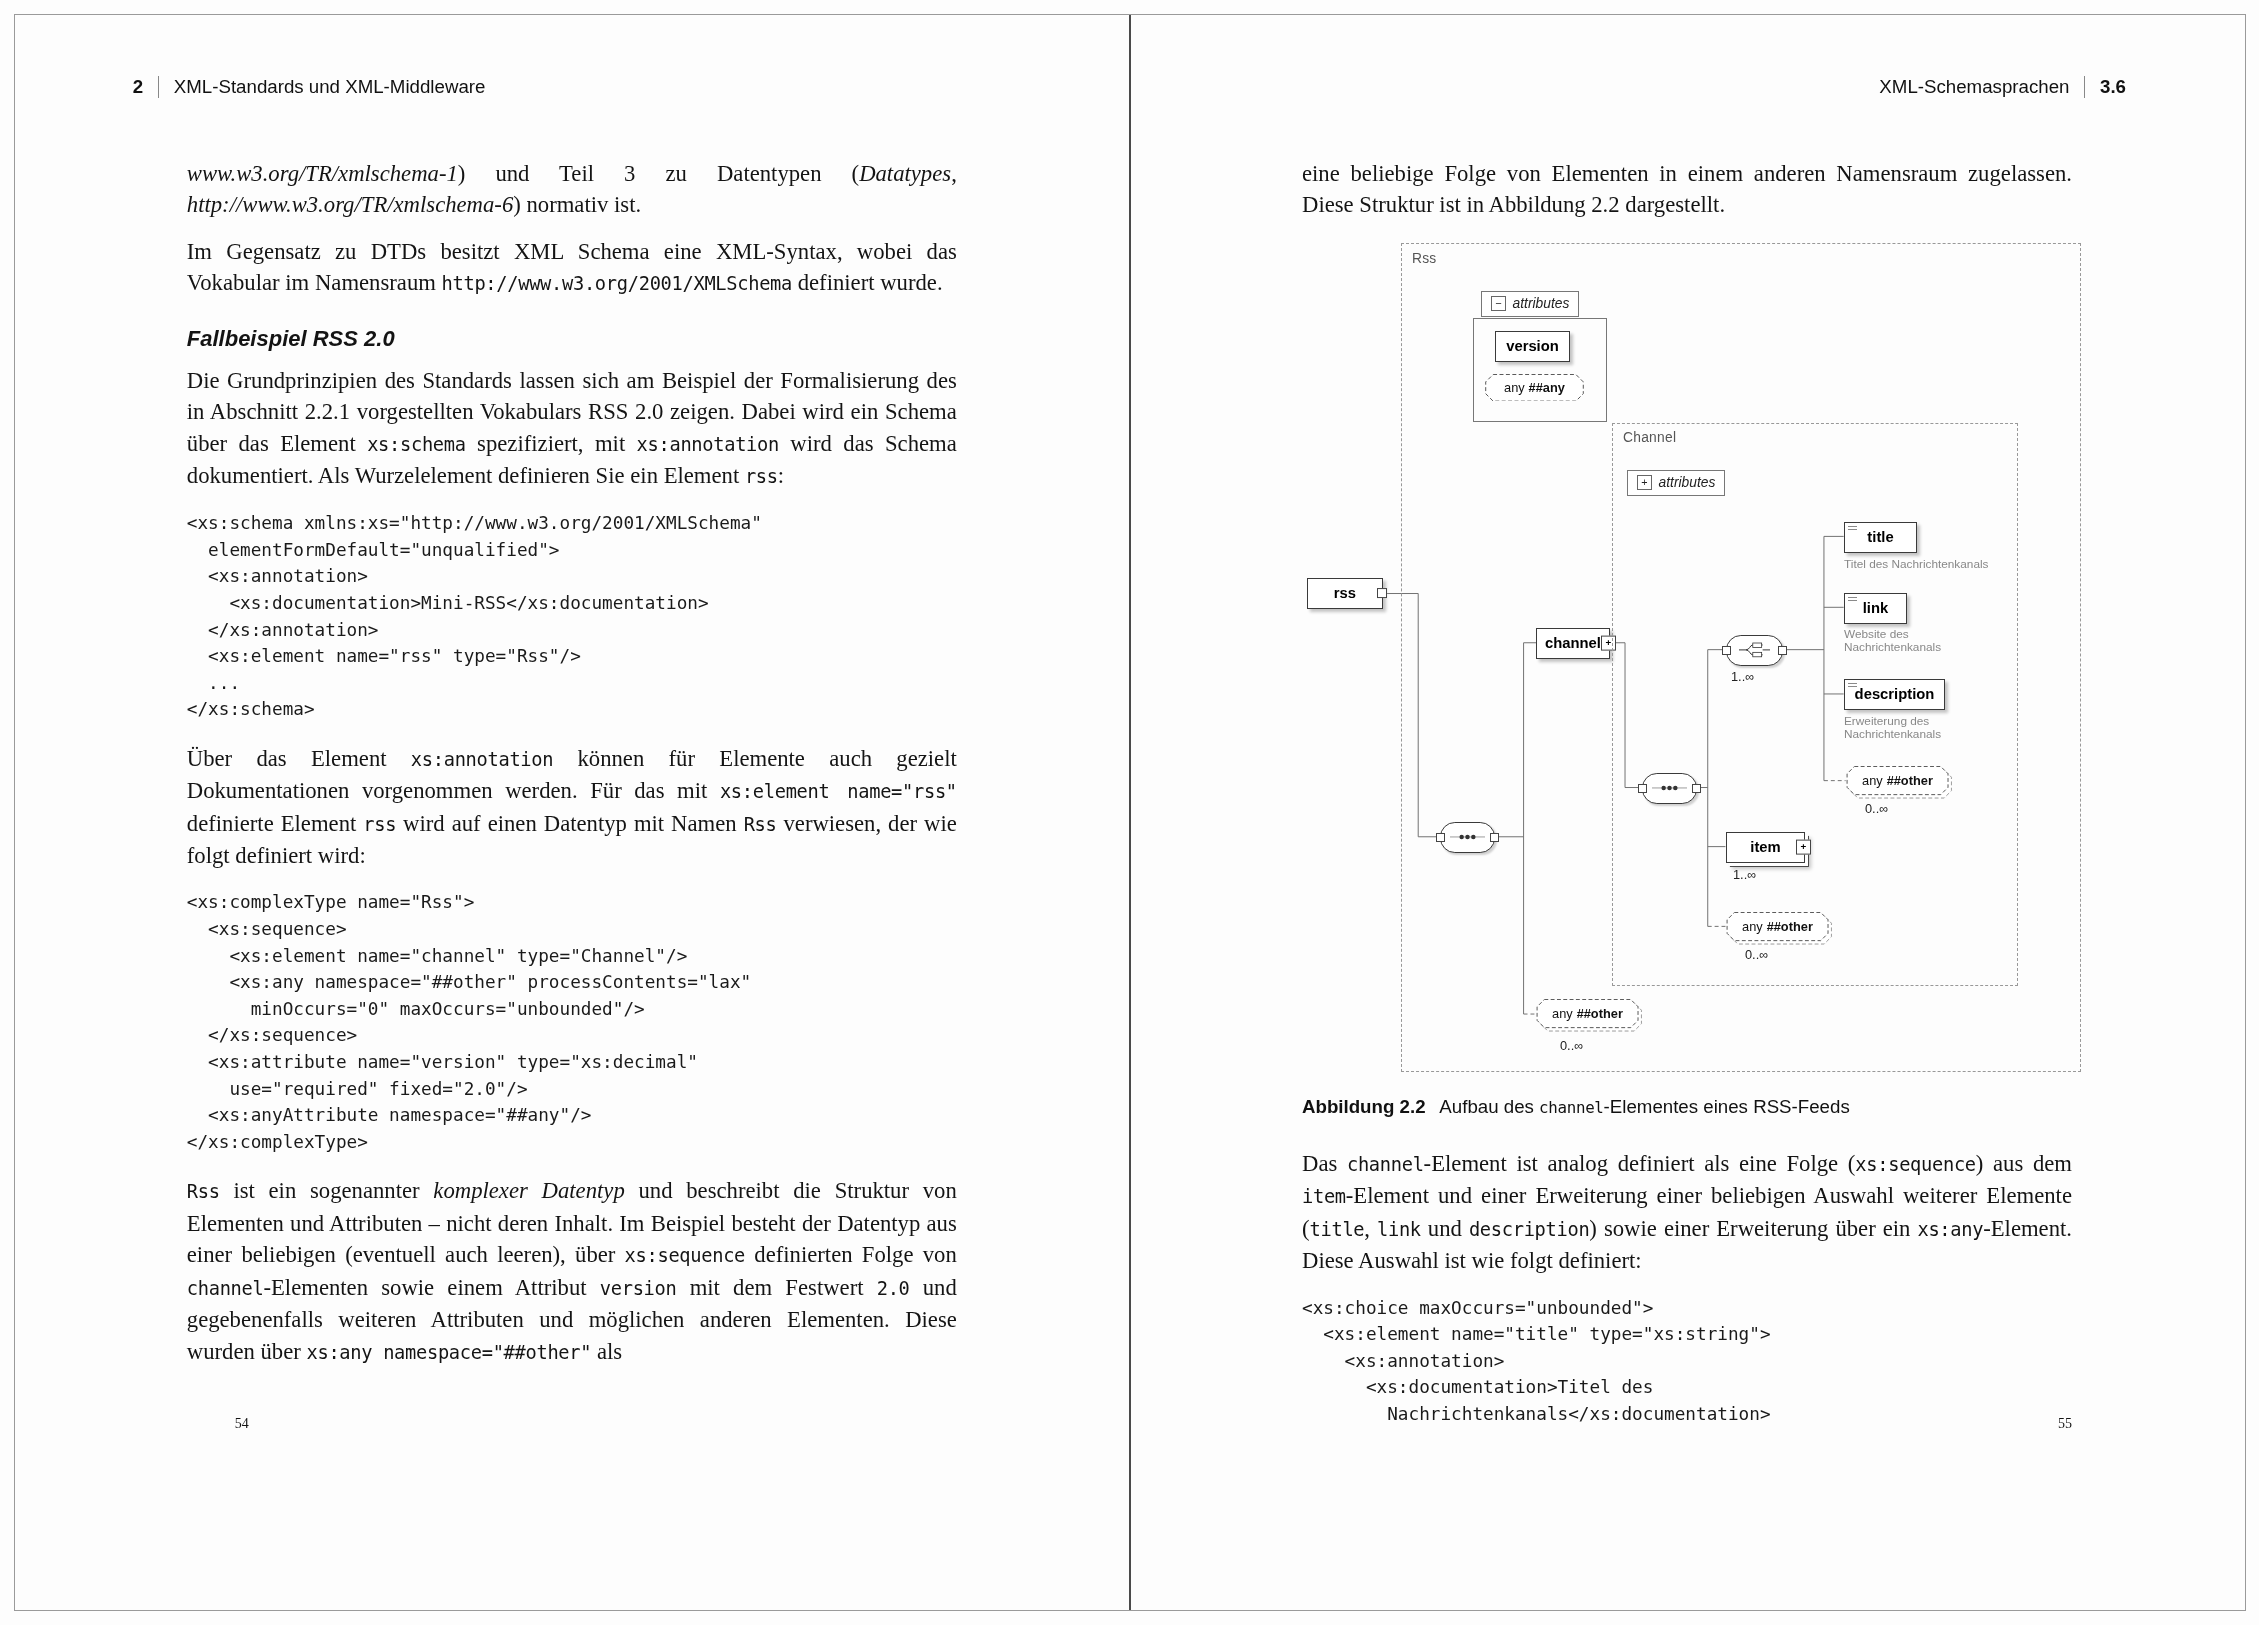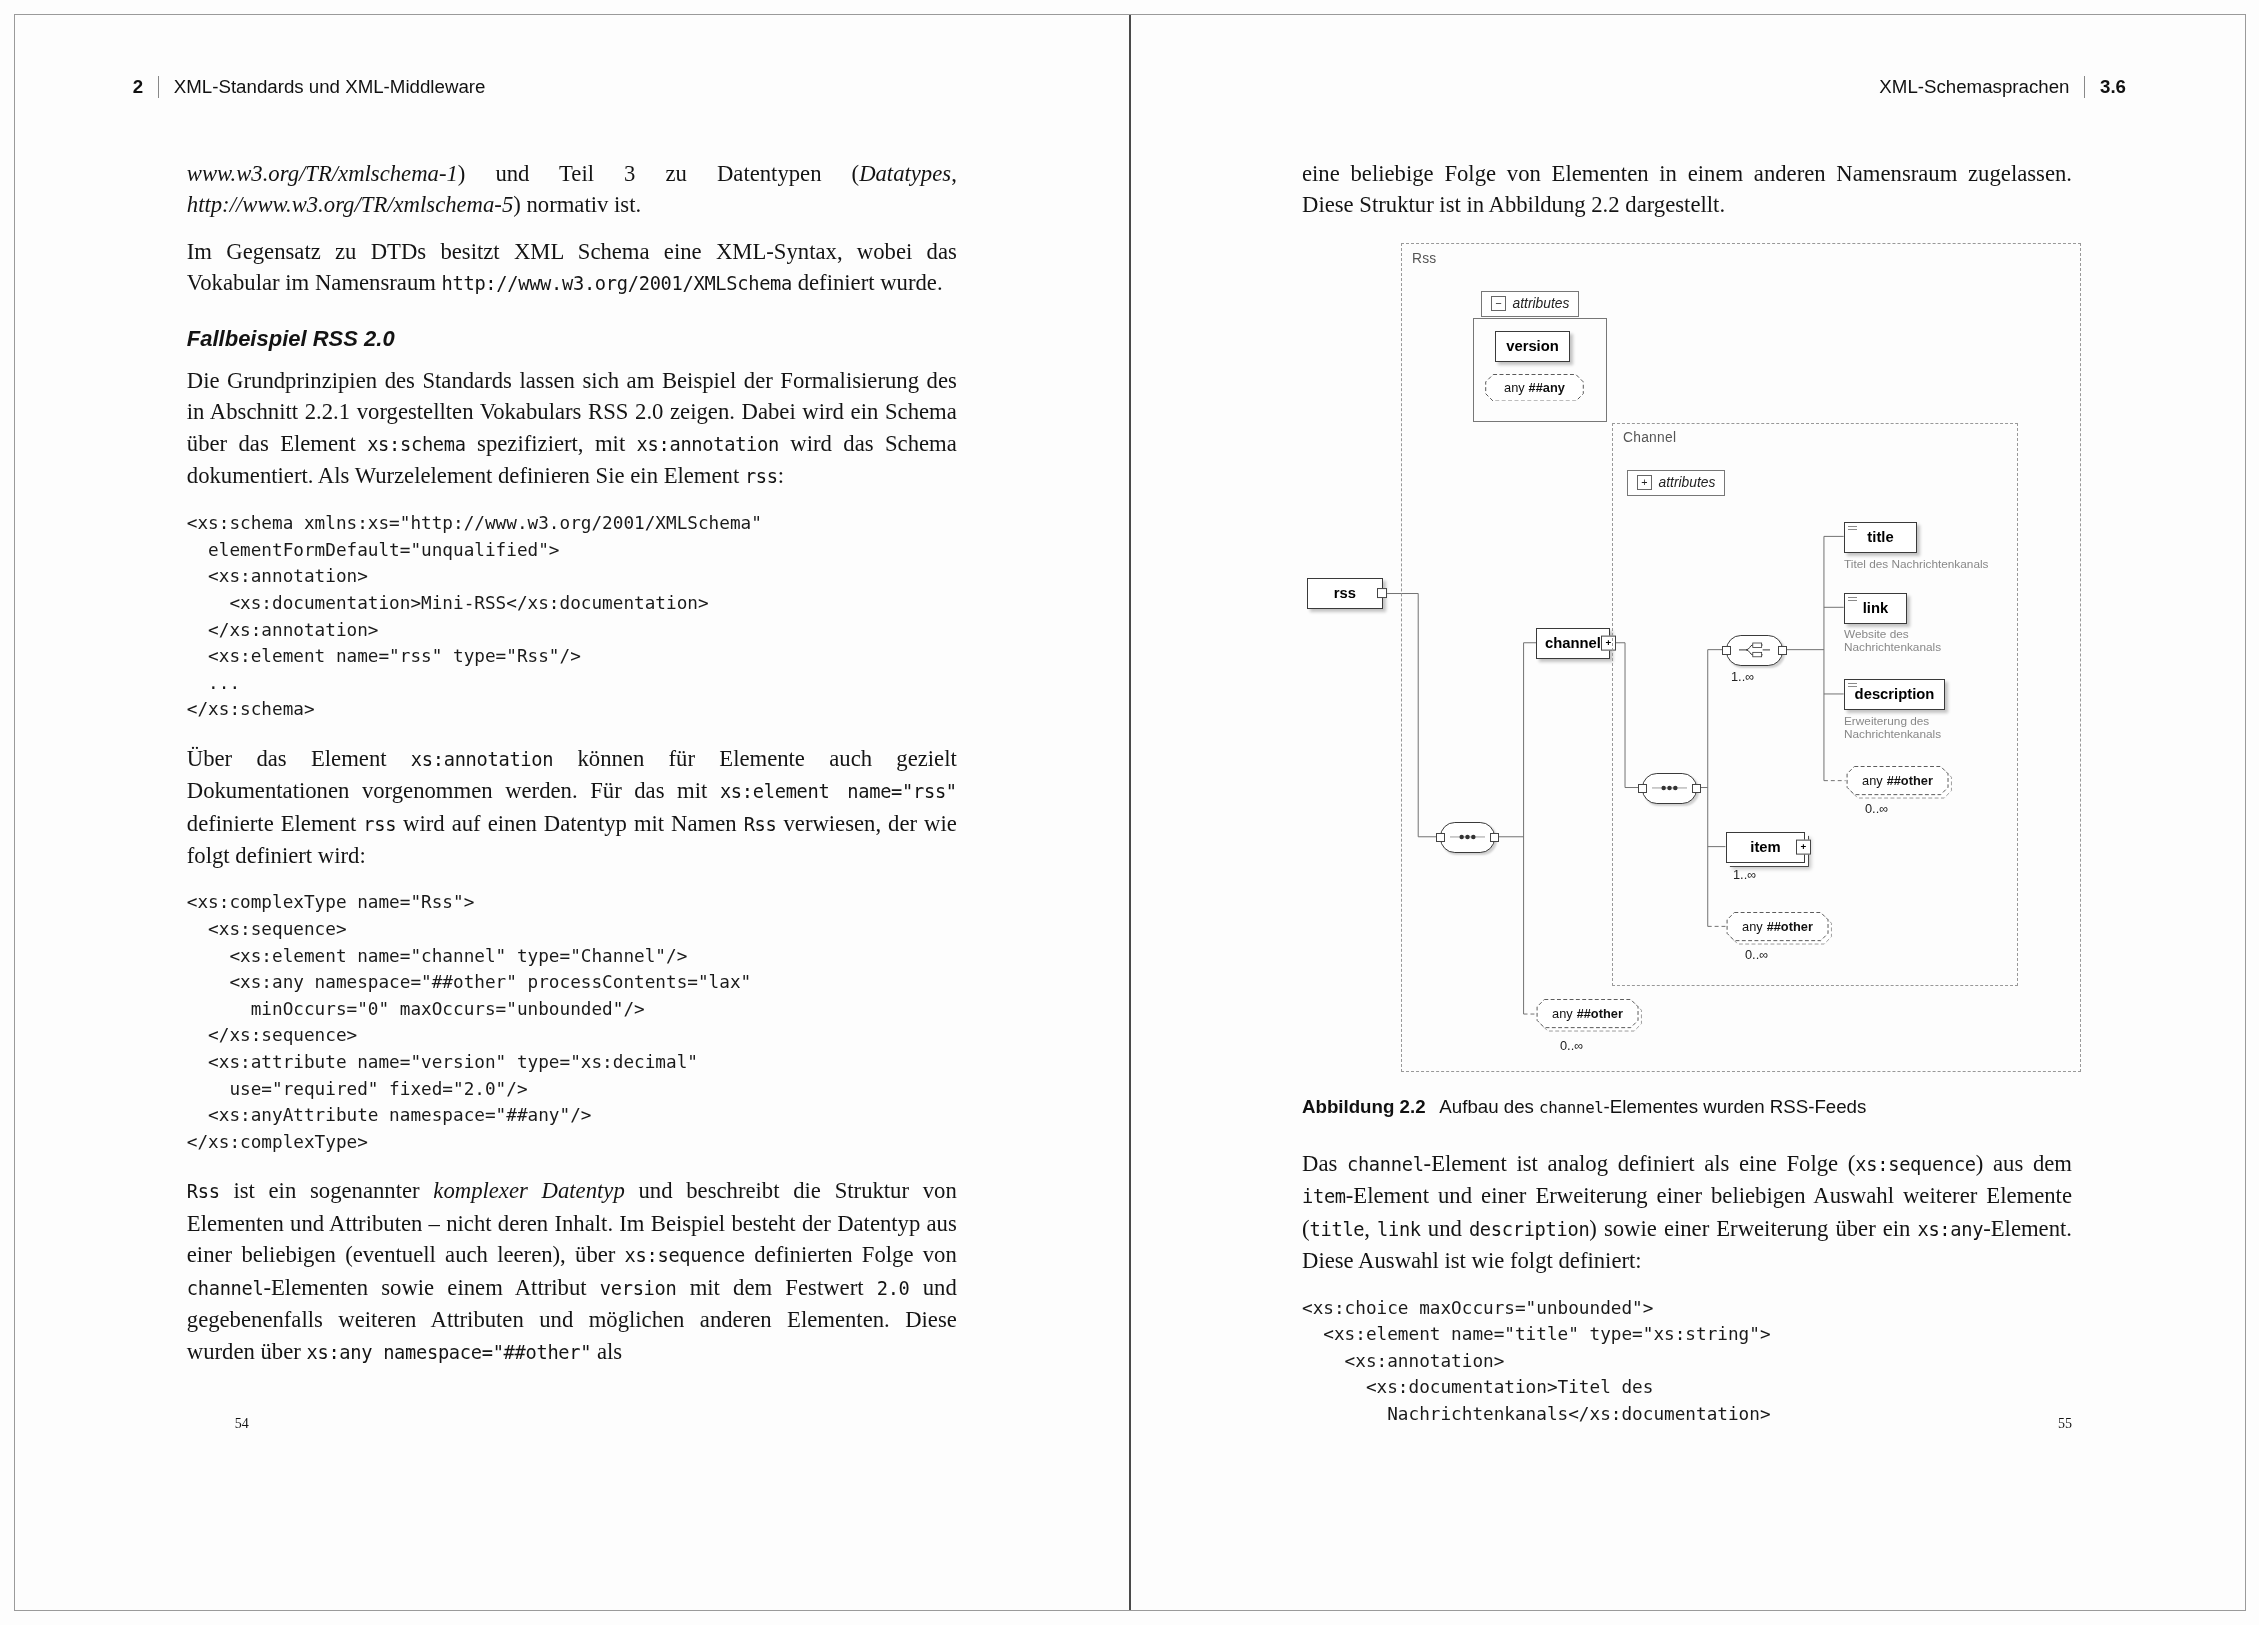--- a/index.html
+++ b/index.html
@@ -91,21 +91,21 @@
   <div class="frame"></div>
 
   <div class="page page-left">
     <div class="running-head rh-left">
       <span class="rh-num">2</span>
       <span class="rh-bar"></span>
       <span class="rh-title">XML-Standards und XML-Middleware</span>
     </div>
 
     <div class="content">
-        <p class="body-p"><span class="seg-italic">www.w3.org/TR/xmlschema-1</span><span class="seg-normal">) und Teil 3 zu Datentypen (</span><span class="seg-italic">Datatypes</span><span class="seg-normal">, </span><span class="seg-italic">http://www.w3.org/TR/xmlschema-5</span><span class="seg-normal">) normativ ist.</span></p>
+        <p class="body-p"><span class="seg-italic">www.w3.org/TR/xmlschema-1</span><span class="seg-normal">) und Teil 3 zu Datentypen (</span><span class="seg-italic">Datatypes</span><span class="seg-normal">, </span><span class="seg-italic">http://www.w3.org/TR/xmlschema-6</span><span class="seg-normal">) normativ ist.</span></p>
         <p class="body-p"><span class="seg-normal">Im Gegensatz zu DTDs besitzt XML Schema eine XML-Syntax, wobei das Vokabular im Namensraum </span><span class="seg-code">http://www.w3.org/2001/XMLSchema</span><span class="seg-normal"> definiert wurde.</span></p>
         <h3 class="subhead">Fallbeispiel RSS 2.0</h3>
         <p class="body-p"><span class="seg-normal">Die Grundprinzipien des Standards lassen sich am Beispiel der Formalisierung des in Abschnitt 2.2.1 vorgestellten Vokabulars RSS 2.0 zeigen. Dabei wird ein Schema über das Element </span><span class="seg-code">xs:schema</span><span class="seg-normal"> spezifiziert, mit </span><span class="seg-code">xs:annotation</span><span class="seg-normal"> wird das Schema dokumentiert. Als Wurzelelement definieren Sie ein Element </span><span class="seg-code">rss</span><span class="seg-normal">:</span></p>
         <pre class="code-block">&lt;xs:schema xmlns:xs="http://www.w3.org/2001/XMLSchema"
   elementFormDefault="unqualified"&gt;
   &lt;xs:annotation&gt;
     &lt;xs:documentation&gt;Mini-RSS&lt;/xs:documentation&gt;
   &lt;/xs:annotation&gt;
   &lt;xs:element name="rss" type="Rss"/&gt;
   ...
@@ -274,21 +274,21 @@
           </svg>
           <span class="oct-label" style="width:103px;height:29.6px">
             <span>any</span>
             <span class="oct-ns">##other</span>
           </span>
         </div>
         <span class="occ" style="left:563px;top:565px">0..∞</span>
       </div>
 
       <div class="figure-caption">
-        <span class="cap-label">Abbildung 2.2</span><span class="cap-text"><span class="seg-normal">Aufbau des </span><span class="seg-code">channel</span><span class="seg-normal">-Elementes wurden RSS-Feeds</span></span>
+        <span class="cap-label">Abbildung 2.2</span><span class="cap-text"><span class="seg-normal">Aufbau des </span><span class="seg-code">channel</span><span class="seg-normal">-Elementes eines RSS-Feeds</span></span>
       </div>
 
       <div>
           <p class="body-p"><span class="seg-normal">Das </span><span class="seg-code">channel</span><span class="seg-normal">-Element ist analog definiert als eine Folge (</span><span class="seg-code">xs:sequence</span><span class="seg-normal">) aus dem </span><span class="seg-code">item</span><span class="seg-normal">-Element und einer Erweiterung einer beliebigen Auswahl weiterer Elemente (</span><span class="seg-code">title</span><span class="seg-normal">, </span><span class="seg-code">link</span><span class="seg-normal"> und </span><span class="seg-code">description</span><span class="seg-normal">) sowie einer Erweiterung über ein </span><span class="seg-code">xs:any</span><span class="seg-normal">-Element. Diese Auswahl ist wie folgt definiert:</span></p>
           <pre class="code-block">&lt;xs:choice maxOccurs="unbounded"&gt;
   &lt;xs:element name="title" type="xs:string"&gt;
     &lt;xs:annotation&gt;
       &lt;xs:documentation&gt;Titel des
         Nachrichtenkanals&lt;/xs:documentation&gt;</pre>
         </div>

